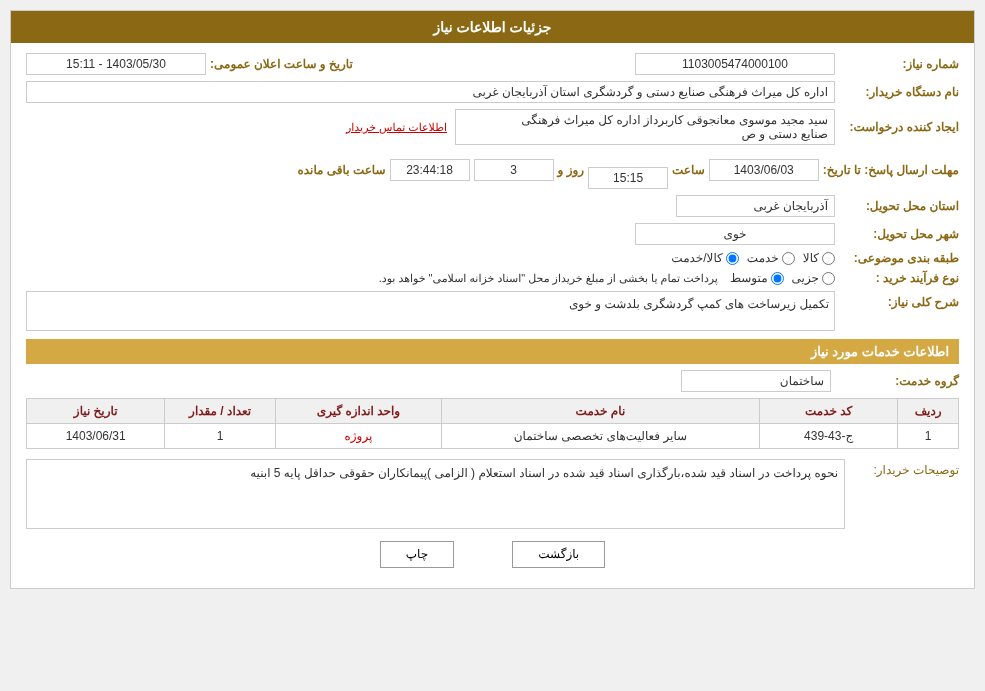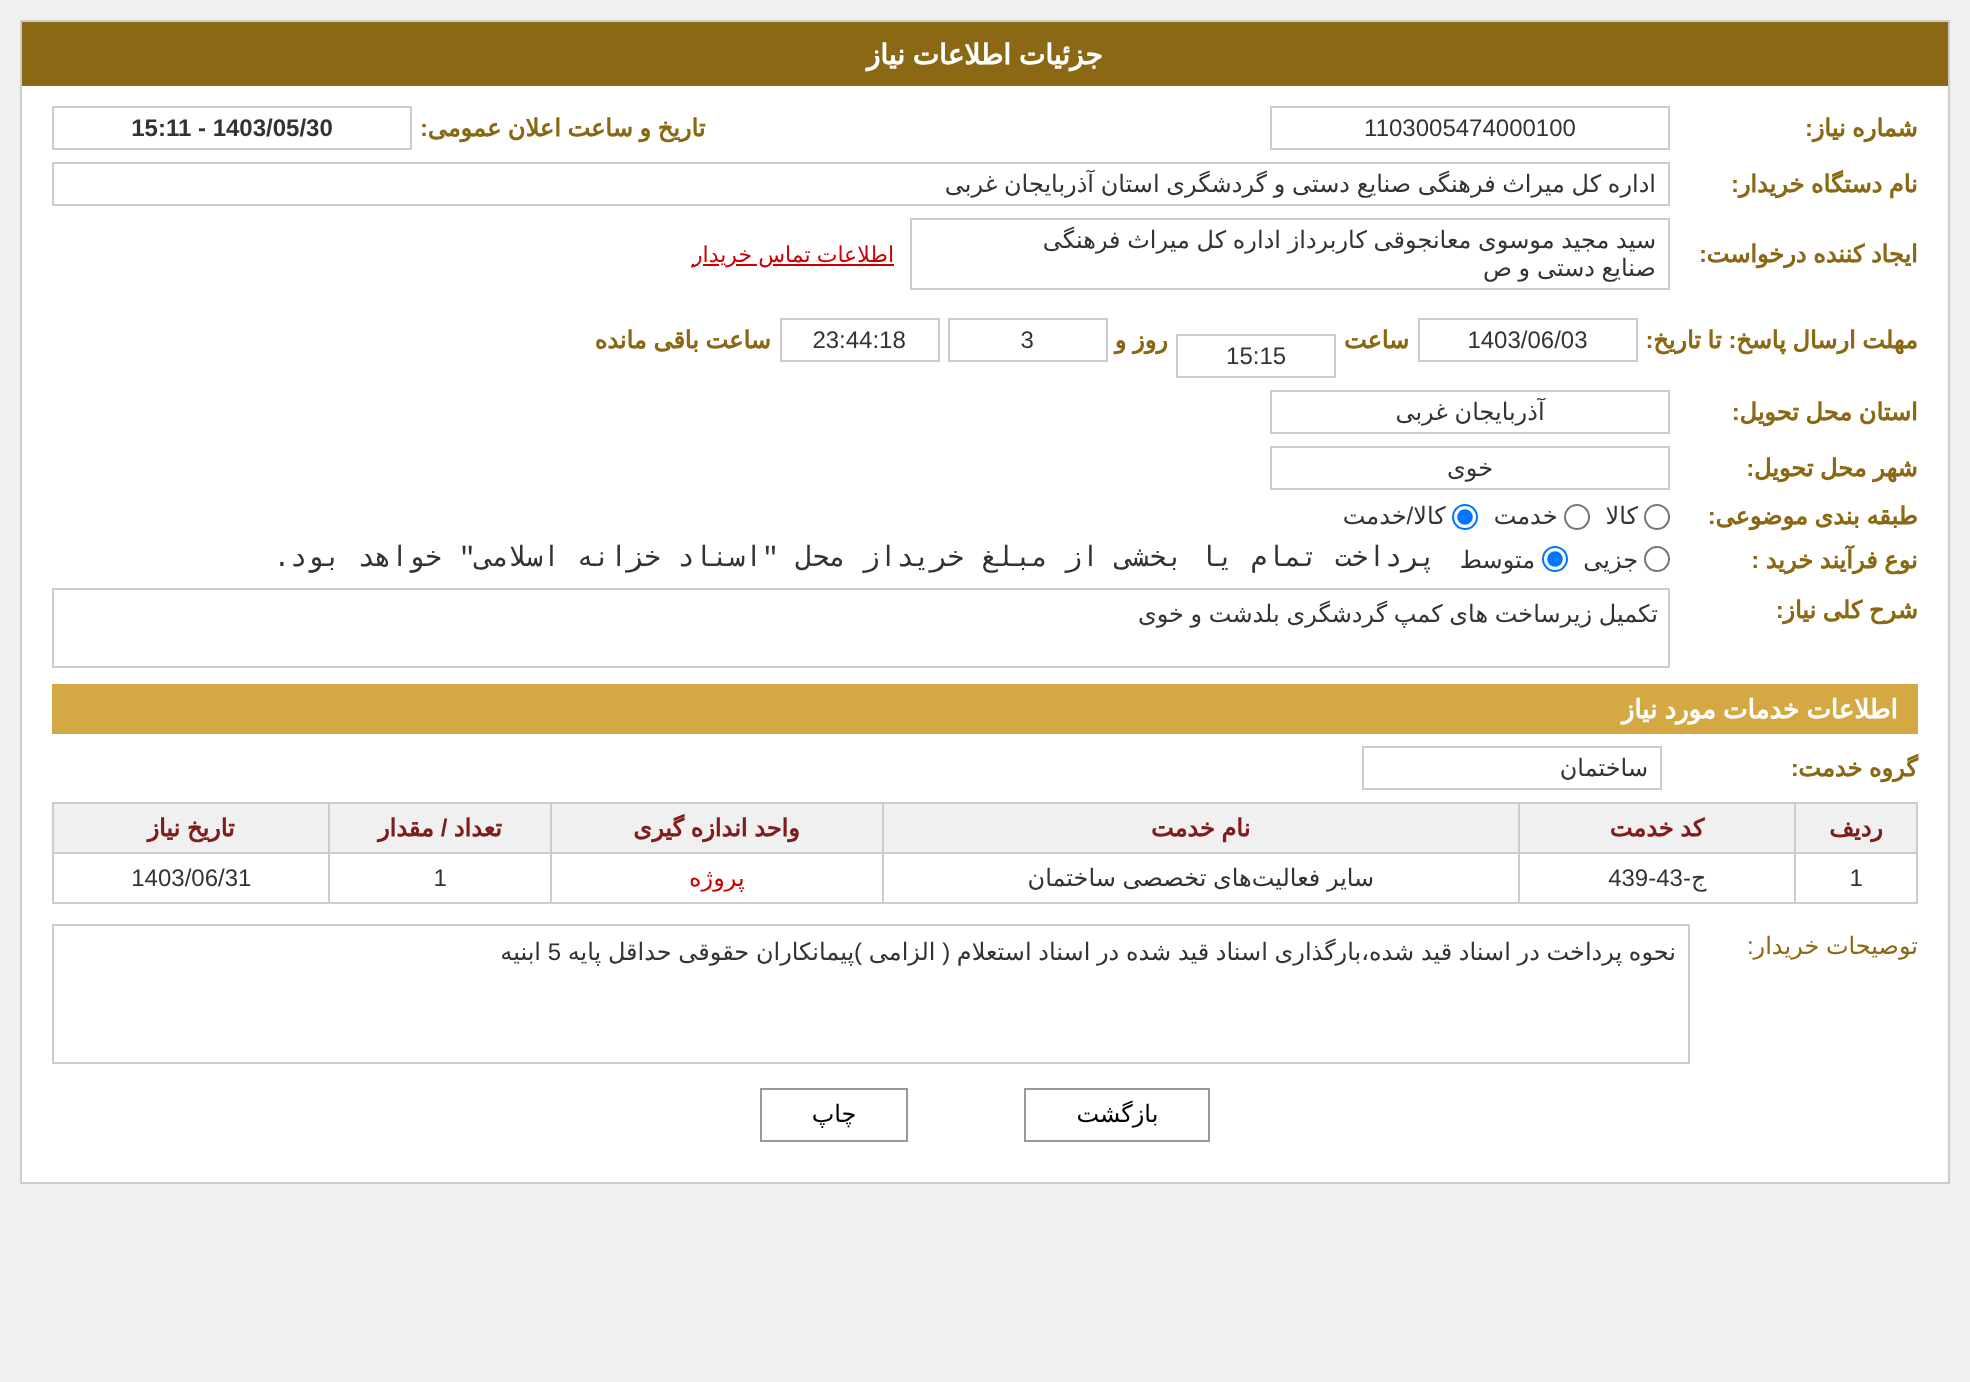--- a/index.html
+++ b/index.html
@@ -169,21 +169,21 @@
 
     <div class="page-header">جزئیات اطلاعات نیاز</div>
 
     <div class="content-area">
 
       <div class="info-row">
         <span class="label">شماره نیاز:</span>
         <div class="value-box" style="width:200px; text-align:center;">1103005474000100</div>
         <span style="flex:1;"></span>
         <span class="label-sm">تاریخ و ساعت اعلان عمومی:</span>
-        <div class="value-box" style="width:180px; text-align:center;font-weight:bold;">1403/05/30 - 15:11</div>
+        <div class="value-box" style="width:180px; text-align:center;">1403/05/30 - 15:11</div>
       </div>
 
       <div class="info-row">
         <span class="label">نام دستگاه خریدار:</span>
         <div class="value-box-wide">اداره کل میراث فرهنگی  صنایع دستی و گردشگری استان آذربایجان غربی</div>
       </div>
 
       <div class="info-row">
         <span class="label">ایجاد کننده درخواست:</span>
         <div class="value-box" style="width:380px;padding-left:40px;">سید مجید موسوی معانجوقی کاربرداز اداره کل میراث فرهنگی  صنایع دستی و ص</div>
@@ -196,21 +196,21 @@
         <span class="label-sm">ساعت</span>
         <div class="value-box" style="width:70px; text-align:center;margin-top:16px;">15:15</div>
         <span class="label-sm">روز و</span>
         <div class="value-box" style="width:40px; text-align:center;">3</div>
         <div class="value-box" style="width:80px; text-align:center;">23:44:18</div>
         <span class="label-sm">ساعت باقی مانده</span>
       </div>
 
       <div class="info-row">
         <span class="label">استان محل تحویل:</span>
-        <div class="value-box" style="width:200px; text-align:center;">آذربایجان غربی</div>
+        <div class="value-box" style="width:159px; ">آذربایجان غربی</div>
       </div>
 
       <div class="info-row">
         <span class="label">شهر محل تحویل:</span>
         <div class="value-box" style="width:200px; text-align:center;">خوی</div>
       </div>
 
       <div class="info-row">
         <span class="label">طبقه بندی موضوعی:</span>
         <div class="radio-group">
@@ -234,21 +234,21 @@
         <div class="radio-group">
           <div class="radio-item">
             <input type="radio" name="purchase_type" style="">
             <span>جزیی</span>
           </div>
           <div class="radio-item">
             <input type="radio" name="purchase_type" checked="" style="">
             <span>متوسط</span>
           </div>
         </div>
-        <span style="margin-right:8px; color:#333; font-size:14px;font-family:Liberation Mono, monospace;">پرداخت تمام یا بخشی از مبلغ خریداز محل "اسناد خزانه اسلامی" خواهد بود.</span>
+        <span style="margin-right:8px; color:#333; font-size:11px;">پرداخت تمام یا بخشی از مبلغ خریداز محل "اسناد خزانه اسلامی" خواهد بود.</span>
       </div>
 
       <div class="info-row" style="align-items:flex-start;">
         <span class="label" style="padding-top:4px;">شرح کلی نیاز:</span>
         <div class="value-box-wide" style="min-height:40px; padding:5px;">
           <span>تکمیل زیرساخت های کمپ گردشگری بلدشت و خوی</span>
         </div>
       </div>
 
       <div class="section-divider">اطلاعات خدمات مورد نیاز</div>

